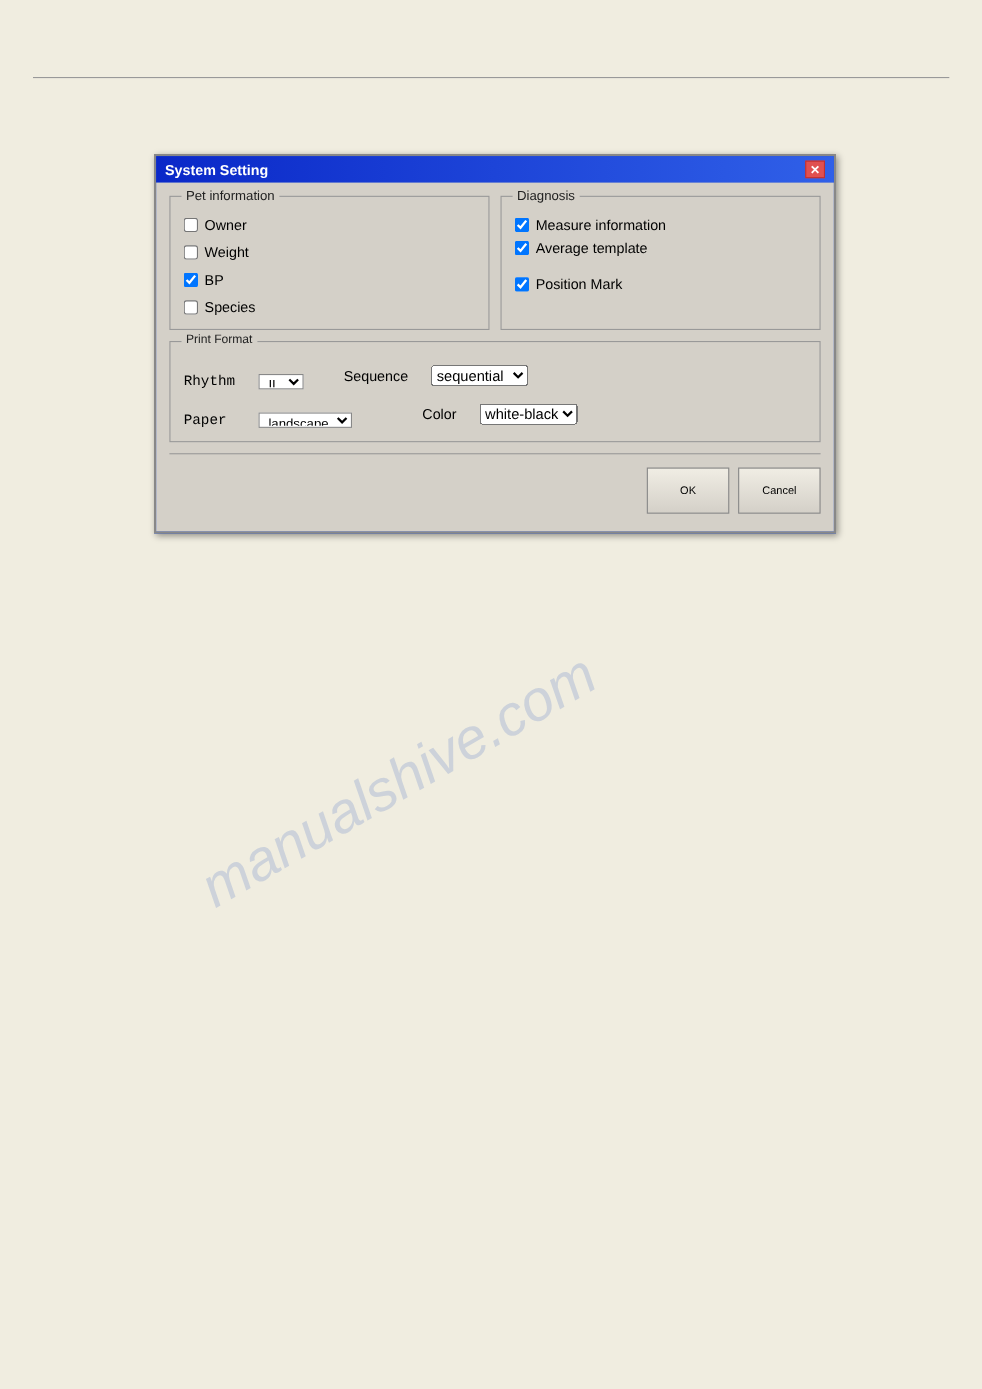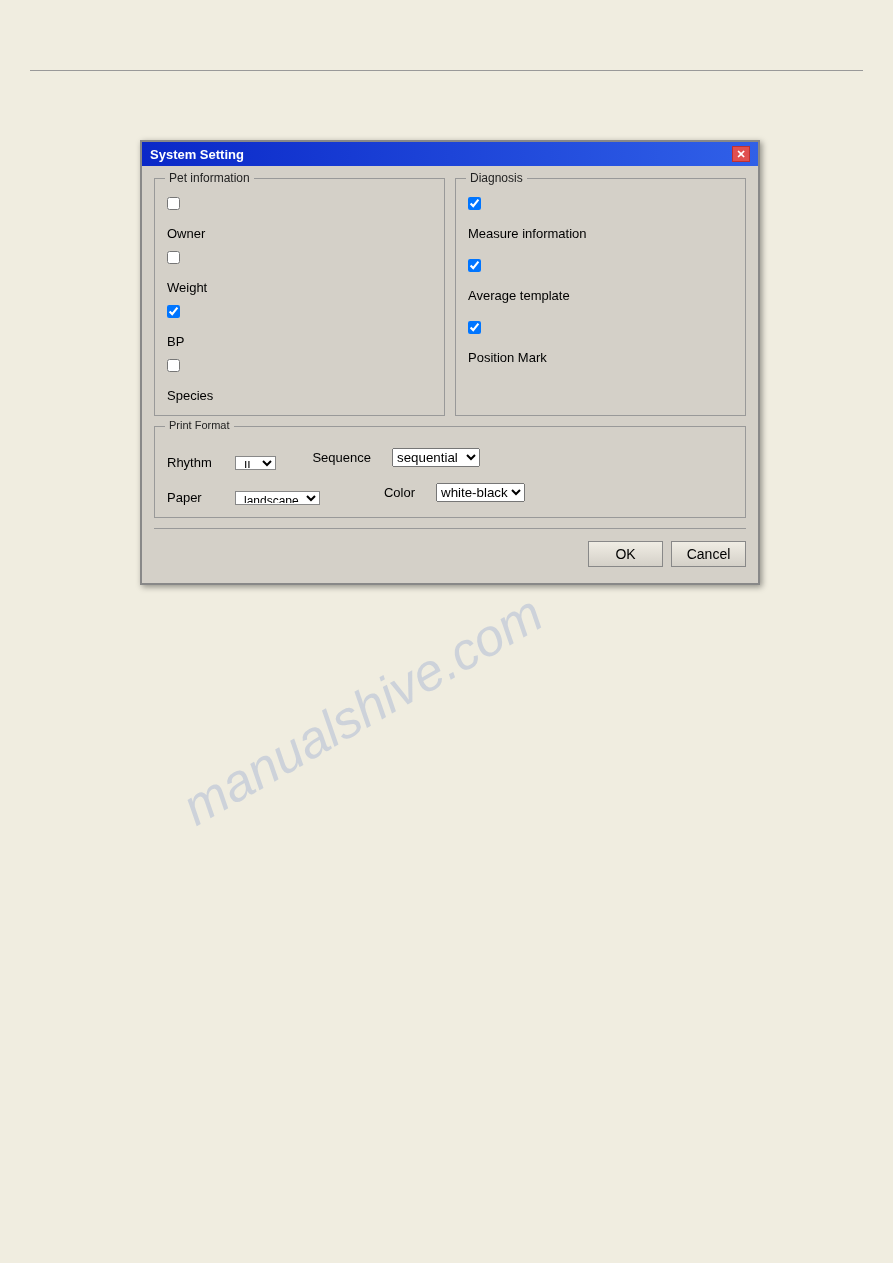--- a/index.html
+++ b/index.html
@@ -116,24 +116,24 @@
       top: -8px;
       left: 10px;
       background: #d4d0c8;
       padding: 0 4px;
       font-size: 12px;
       color: #222;
     }
 
     .checkbox-row {
       display: flex;
+      align-items: center;
       margin-top: 10px;
-      gap: 16px;
-      font-size: 13px;
-      flex-direction: column;
+      gap: 6px;
+      font-size: 13px;
     }
 
     .checkbox-row input[type="checkbox"] {
       width: 13px;
       height: 13px;
       cursor: pointer;
     }
 
     .print-format-box {
       border: 1px solid #999;
@@ -156,20 +156,21 @@
     .print-format-row {
       display: flex;
       align-items: center;
       margin-top: 10px;
       gap: 8px;
     }
 
     .print-format-row label {
       font-size: 13px;
       width: 60px;
+      font-family: Liberation Mono, monospace;
     }
 
     .print-format-row select {
       font-size: 12px;
       height: 14px;
       background: white;
       border: 1px solid #888;
       padding: 1px 4px;
     }
 
@@ -188,24 +189,24 @@
 
     .dialog-buttons {
       display: flex;
       justify-content: flex-end;
       gap: 8px;
       padding-bottom: 4px;
     }
 
     .dialog-btn {
       width: 75px;
-      height: 26px;
+      height: 42px;
       background: linear-gradient(to bottom, #f0ede4, #d4d0c8);
       border: 1px solid #888;
-      font-size: 14px;
+      font-size: 10px;
       cursor: pointer;
       display: flex;
       align-items: center;
       justify-content: center;
     }
 
     .watermark {
       position: absolute;
       top: 680px;
       left: 160px;
@@ -268,21 +269,21 @@
               <label>Species</label>
             </div>
           </div>
 
           <div class="fieldset-box">
             <span class="fieldset-legend">Diagnosis</span>
             <div class="checkbox-row">
               <input type="checkbox" checked="" style="">
               <label>Measure information</label>
             </div>
-            <div class="checkbox-row" style="margin-top:18px;">
+            <div class="checkbox-row" style="margin-top:6px;">
               <input type="checkbox" checked="" style="">
               <label>Average template</label>
             </div>
             <div class="checkbox-row" style="margin-top:18px;">
               <input type="checkbox" checked="" style="">
               <label>Position Mark</label>
             </div>
           </div>
 
         </div>

